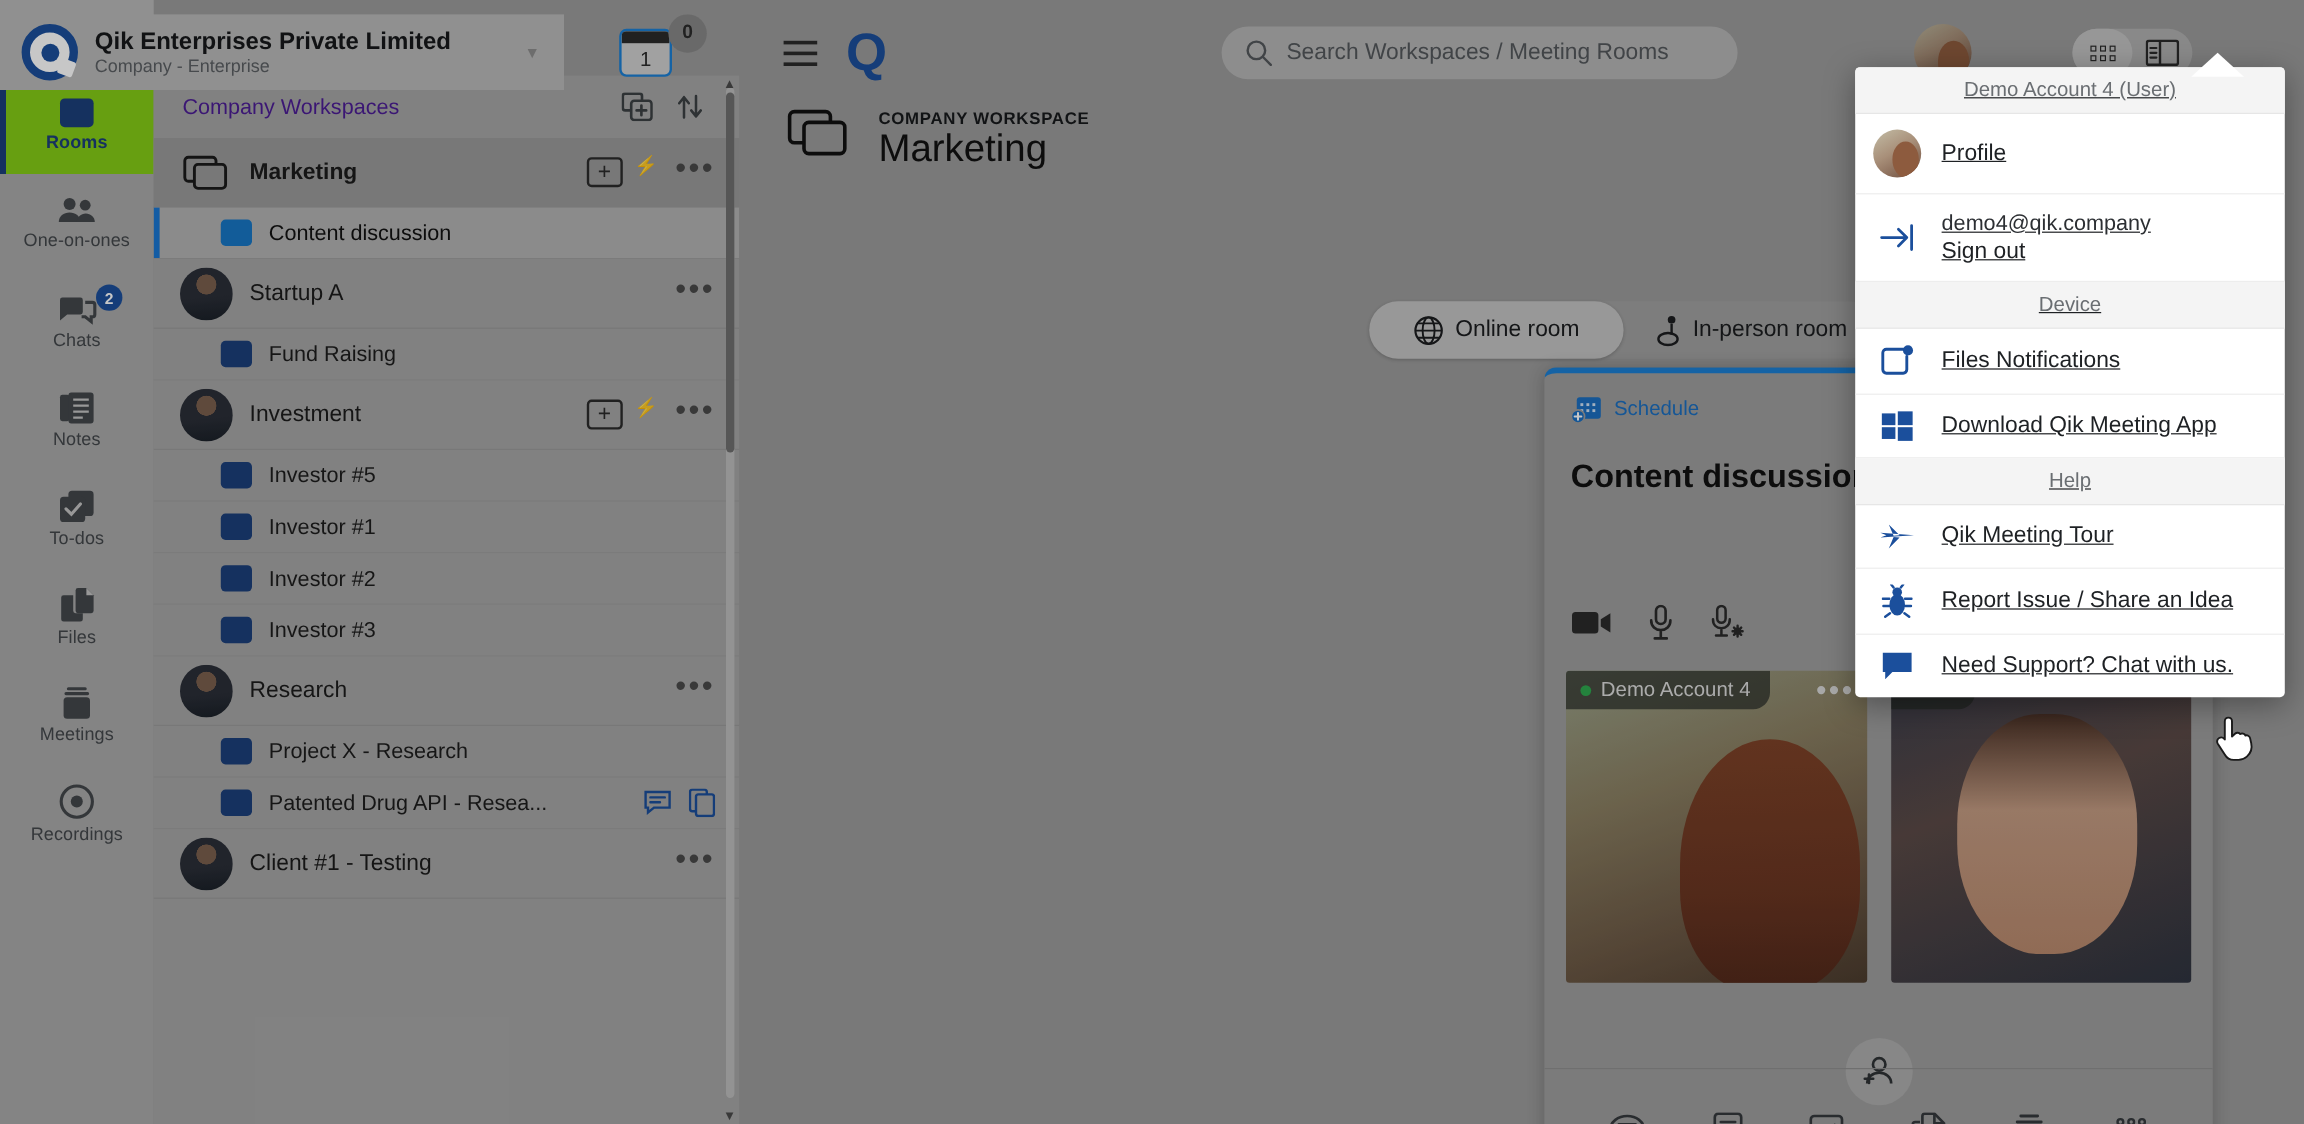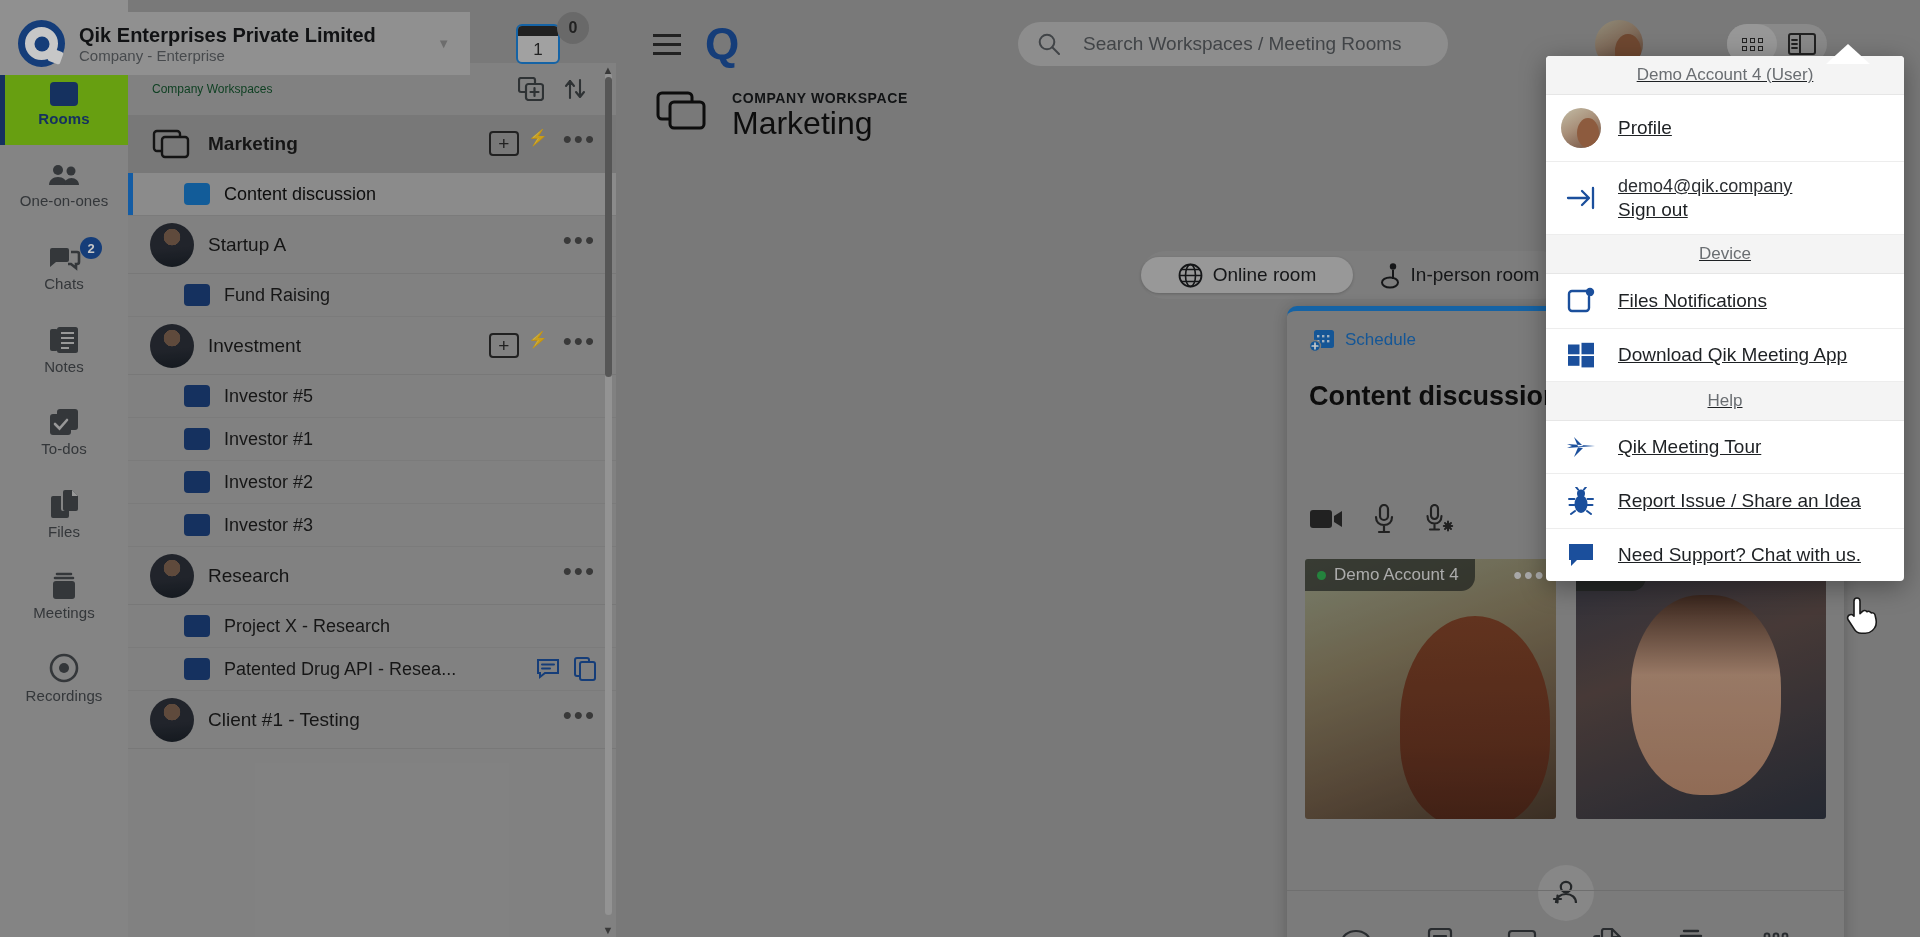--- a/index.html
+++ b/index.html
@@ -41,21 +41,21 @@
   }
   .sq-ic { width:28px; height:24px; background:#1b3f7a; border-radius:4px; }
 
   
   .wspanel {
     position:absolute; left:128px; top:63px; width:488px; height:874px;
     background:#a6a6a6; z-index:6;
   }
   .ws-head {
     height:52px; display:flex; align-items:center; padding:0 24px;
-    color:#14532d; font-size:12px; gap:10px;
+    color:#4c1d95; font-size:18px; gap:10px;
   }
   .ws-head .title { flex:1; }
   .ws-head .act { width:34px; height:34px; display:flex; align-items:center; justify-content:center; cursor:pointer; color:#3c4043;}
   .ws-list { position:relative; height:822px; overflow:hidden; }
 
   .grp-row {
     position:relative; display:flex; align-items:center; gap:14px;
     height:58px; padding:0 20px 0 22px;
     border-bottom:1px solid #9a9a9a;
   }
@@ -137,21 +137,21 @@
 
   .hamb { position:absolute; left:653px; top:22px; cursor:pointer; }
   .hamb span { display:block; width:28px; height:3px; background:#2b2b2b; margin-bottom:6px;}
   .qlogo { position:absolute; left:705px; top:10px; font-size:44px; font-weight:700; color:#1b4f9c; line-height:1; cursor:pointer;}
 
   .searchbox {
     position:absolute; left:1018px; top:10px; width:430px; height:44px;
     background:#b5b5b5; border-radius:22px; display:flex; align-items:center; gap:12px;
     padding:0 20px; cursor:text;
   }
-  .searchbox .ph { font-size:19px; color:#54585c;margin-left:11px; }
+  .searchbox .ph { font-size:19px; color:#54585c; }
 
   .viewtoggle {
     position:absolute; left:1727px; top:12px; width:100px; height:40px;
     background:#b0b0b0; border-radius:20px; display:flex; align-items:center;
   }
   .vt-btn { width:50px; height:40px; display:flex; align-items:center; justify-content:center; cursor:pointer;}
   .vt-btn.on { background:#c2c2c2; border-radius:20px; }
   .grid9 { display:grid; grid-template-columns:repeat(3,5px); grid-template-rows:repeat(2,5px); gap:3px;}
   .grid9 i { display:block; width:5px; height:5px; border:1.5px solid #2b2b2b; }
 
@@ -174,21 +174,21 @@
   .toprt { position:absolute; right:0; top:20px; display:flex; gap:6px; }
   .toprt-btn { width:132px; display:flex; flex-direction:column; align-items:center; gap:8px; cursor:pointer; color:#26292c;}
   .toprt-btn .cap { font-size:15px; color:#2b2e31; white-space:nowrap;}
   .box-plus { width:36px; height:30px; border:2.4px solid #26292c; border-radius:5px; display:flex; align-items:center; justify-content:center; font-size:22px; line-height:1;}
 
   .roomtabs {
     position:absolute; left:737px; top:188px; transform:translateX(-50%);
     width:424px; height:48px; background:#a0a0a0; border-radius:24px; display:flex; align-items:center;
   }
   .rt {
-    flex:1; height:36px; display:flex; align-items:center; justify-content:center; gap:10px;
+    flex:1; height:48px; display:flex; align-items:center; justify-content:center; gap:10px;
     font-size:19px; color:#1b1d1f; cursor:pointer; border-radius:24px;
   }
   .rt.on { background:#c3c3c3; box-shadow:0 1px 3px rgba(0,0,0,.2); }
 
   
   .mcard {
     position:absolute; left:671px; top:243px; width:557px; height:694px;
     background:#9e9e9e; border-radius:10px 10px 0 0; border-top:5px solid #1b7fd4;
     box-shadow:0 2px 14px rgba(0,0,0,.22); overflow:hidden;
   }

